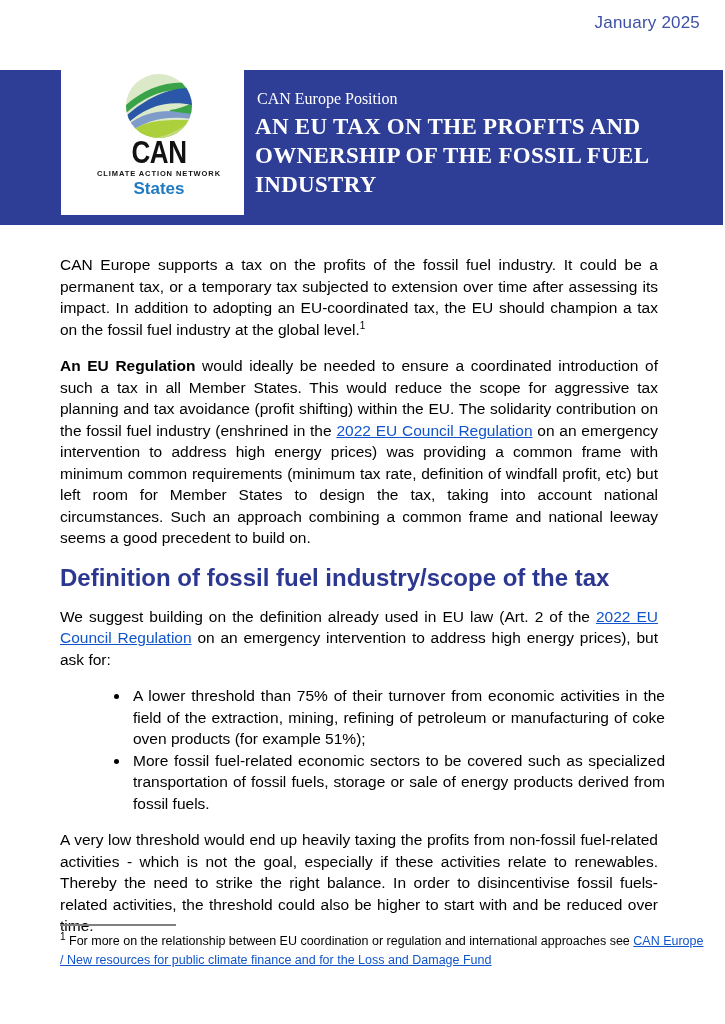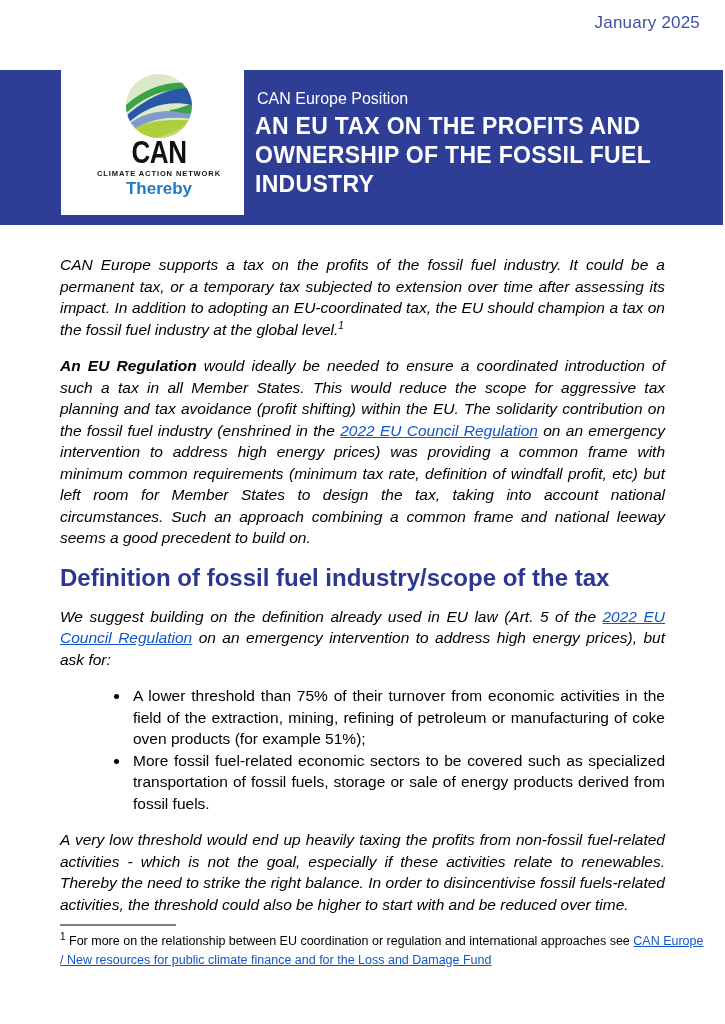--- a/index.html
+++ b/index.html
@@ -26,32 +26,32 @@
     transform:scaleX(0.84); letter-spacing:-0.5px; margin-top:-2px;
   }
   .logo-network {
     font-size:7.5px; font-weight:700; letter-spacing:0.9px; color:#121212;
     margin-top:3px;
   }
   .logo-region {
     font-size:17px; font-weight:700; color:#1e7ac2; margin-top:1px;
   }
   .title-block {
-    position:absolute; left:255px; top:20px; width:440px; color:#ffffff;
+    position:absolute; left:255px; top:20px; width:440px; color:#ffffff;font-family:Liberation Serif, serif;
   }
   .kicker { font-size:16px; margin:0 0 4px 2px; font-weight:400; }
   .doc-title {
     font-size:23px; font-weight:700; line-height:29px; margin:0;
     letter-spacing:0.3px;
   }
   .content {
     position:absolute; top:254px; left:60px; width:605px;
     font-size:15.5px; line-height:21.5px; text-align:justify;
   }
-  .content p { margin:0 0 15px 0;font-style:italic; }
+  .content p { margin:0 7px 15px 0; }
   .content h2 {
     color:#2b3791; font-size:24px; line-height:24px;
     margin:17px 0 16px 0; text-align:left; font-weight:700;
   }
   .content ul { margin:0 0 15px 0; padding-left:70px; }
   .content li { padding-left:3px; }
   a.doc-link { color:#1155cc; text-decoration:underline; cursor:pointer; }
   sup { font-size:10px; line-height:0; vertical-align:super; }
   strong { font-weight:700; }
   .footnote {
@@ -82,33 +82,33 @@
         <rect x="0" y="56" width="66" height="8" fill="#abd03c"></rect>
         <path d="M30,64 C46,60 58,53 66,46 L66,64 Z" fill="#c3dc7f"></path>
         <path d="M0,52 C20,36 42,35 66,39 L66,45 C40,41 20,46 0,60 Z" fill="#7e9bca"></path>
         <path d="M44,36 C52,35 60,32 66,29 L66,40 C58,39 50,38 44,37 Z" fill="#3aa34a"></path>
         <path d="M0,31 C18,15 40,6 66,9 L66,19 C42,11 20,22 0,39 Z" fill="#3aa34a"></path>
         <path d="M0,42 C20,24 44,13 66,14 L66,31 C44,26 20,31 0,51 Z" fill="#2a57a8"></path>
       </g>
     </svg>
     <div class="logo-acronym">CAN</div>
     <div class="logo-network">CLIMATE ACTION NETWORK</div>
-    <div class="logo-region">Thereby</div>
+    <div class="logo-region">States</div>
   </div>
   <div class="title-block">
     <p class="kicker">CAN Europe Position</p>
     <h1 class="doc-title">AN EU TAX ON THE PROFITS AND OWNERSHIP OF THE FOSSIL FUEL INDUSTRY</h1>
   </div>
 </div>
 
 <div class="content">
   <p><span>CAN Europe supports a tax on the profits of the fossil fuel industry. It could be a permanent tax, or a temporary tax subjected to extension over time after assessing its impact. In addition to adopting an EU-coordinated tax, the EU should champion a tax on the fossil fuel industry at the global level.</span><sup>1</sup></p>
   <p><strong>An EU Regulation</strong><span> would ideally be needed to ensure a coordinated introduction of such a tax in all Member States. This would reduce the scope for aggressive tax planning and tax avoidance (profit shifting) within the EU. The solidarity contribution on the fossil fuel industry (enshrined in the </span><a class="doc-link" href="#">2022 EU Council Regulation</a><span> on an emergency intervention to address high energy prices) was providing a common frame with minimum common requirements (minimum tax rate, definition of windfall profit, etc) but left room for Member States to design the tax, taking into account national circumstances. Such an approach combining a common frame and national leeway seems a good precedent to build on.</span></p>
   <h2>Definition of fossil fuel industry/scope of the tax</h2>
-  <p><span>We suggest building on the definition already used in EU law (Art. 5 of the </span><a class="doc-link" href="#">2022 EU Council Regulation</a><span> on an emergency intervention to address high energy prices), but ask for:</span></p>
+  <p><span>We suggest building on the definition already used in EU law (Art. 2 of the </span><a class="doc-link" href="#">2022 EU Council Regulation</a><span> on an emergency intervention to address high energy prices), but ask for:</span></p>
   <ul>
       <li>A lower threshold than 75% of their turnover from economic activities in the field of the extraction, mining, refining of petroleum or manufacturing of coke oven products (for example 51%);</li>
       <li>More fossil fuel-related economic sectors to be covered such as specialized transportation of fossil fuels, storage or sale of energy products derived from fossil fuels.</li>
     </ul>
   <p><span>A very low threshold would end up heavily taxing the profits from non-fossil fuel-related activities - which is not the goal, especially if these activities relate to renewables. Thereby the need to strike the right balance. In order to disincentivise fossil fuels-related activities, the threshold could also be higher to start with and be reduced over time.</span></p>
 </div>
 
 <div class="footnote">
   <div class="footnote-rule"></div>
   <p><sup>1</sup><span> For more on the relationship between EU coordination or regulation and international approaches see </span><a class="doc-link" href="#">CAN Europe / New resources for public climate finance and for the Loss and Damage Fund</a></p>

